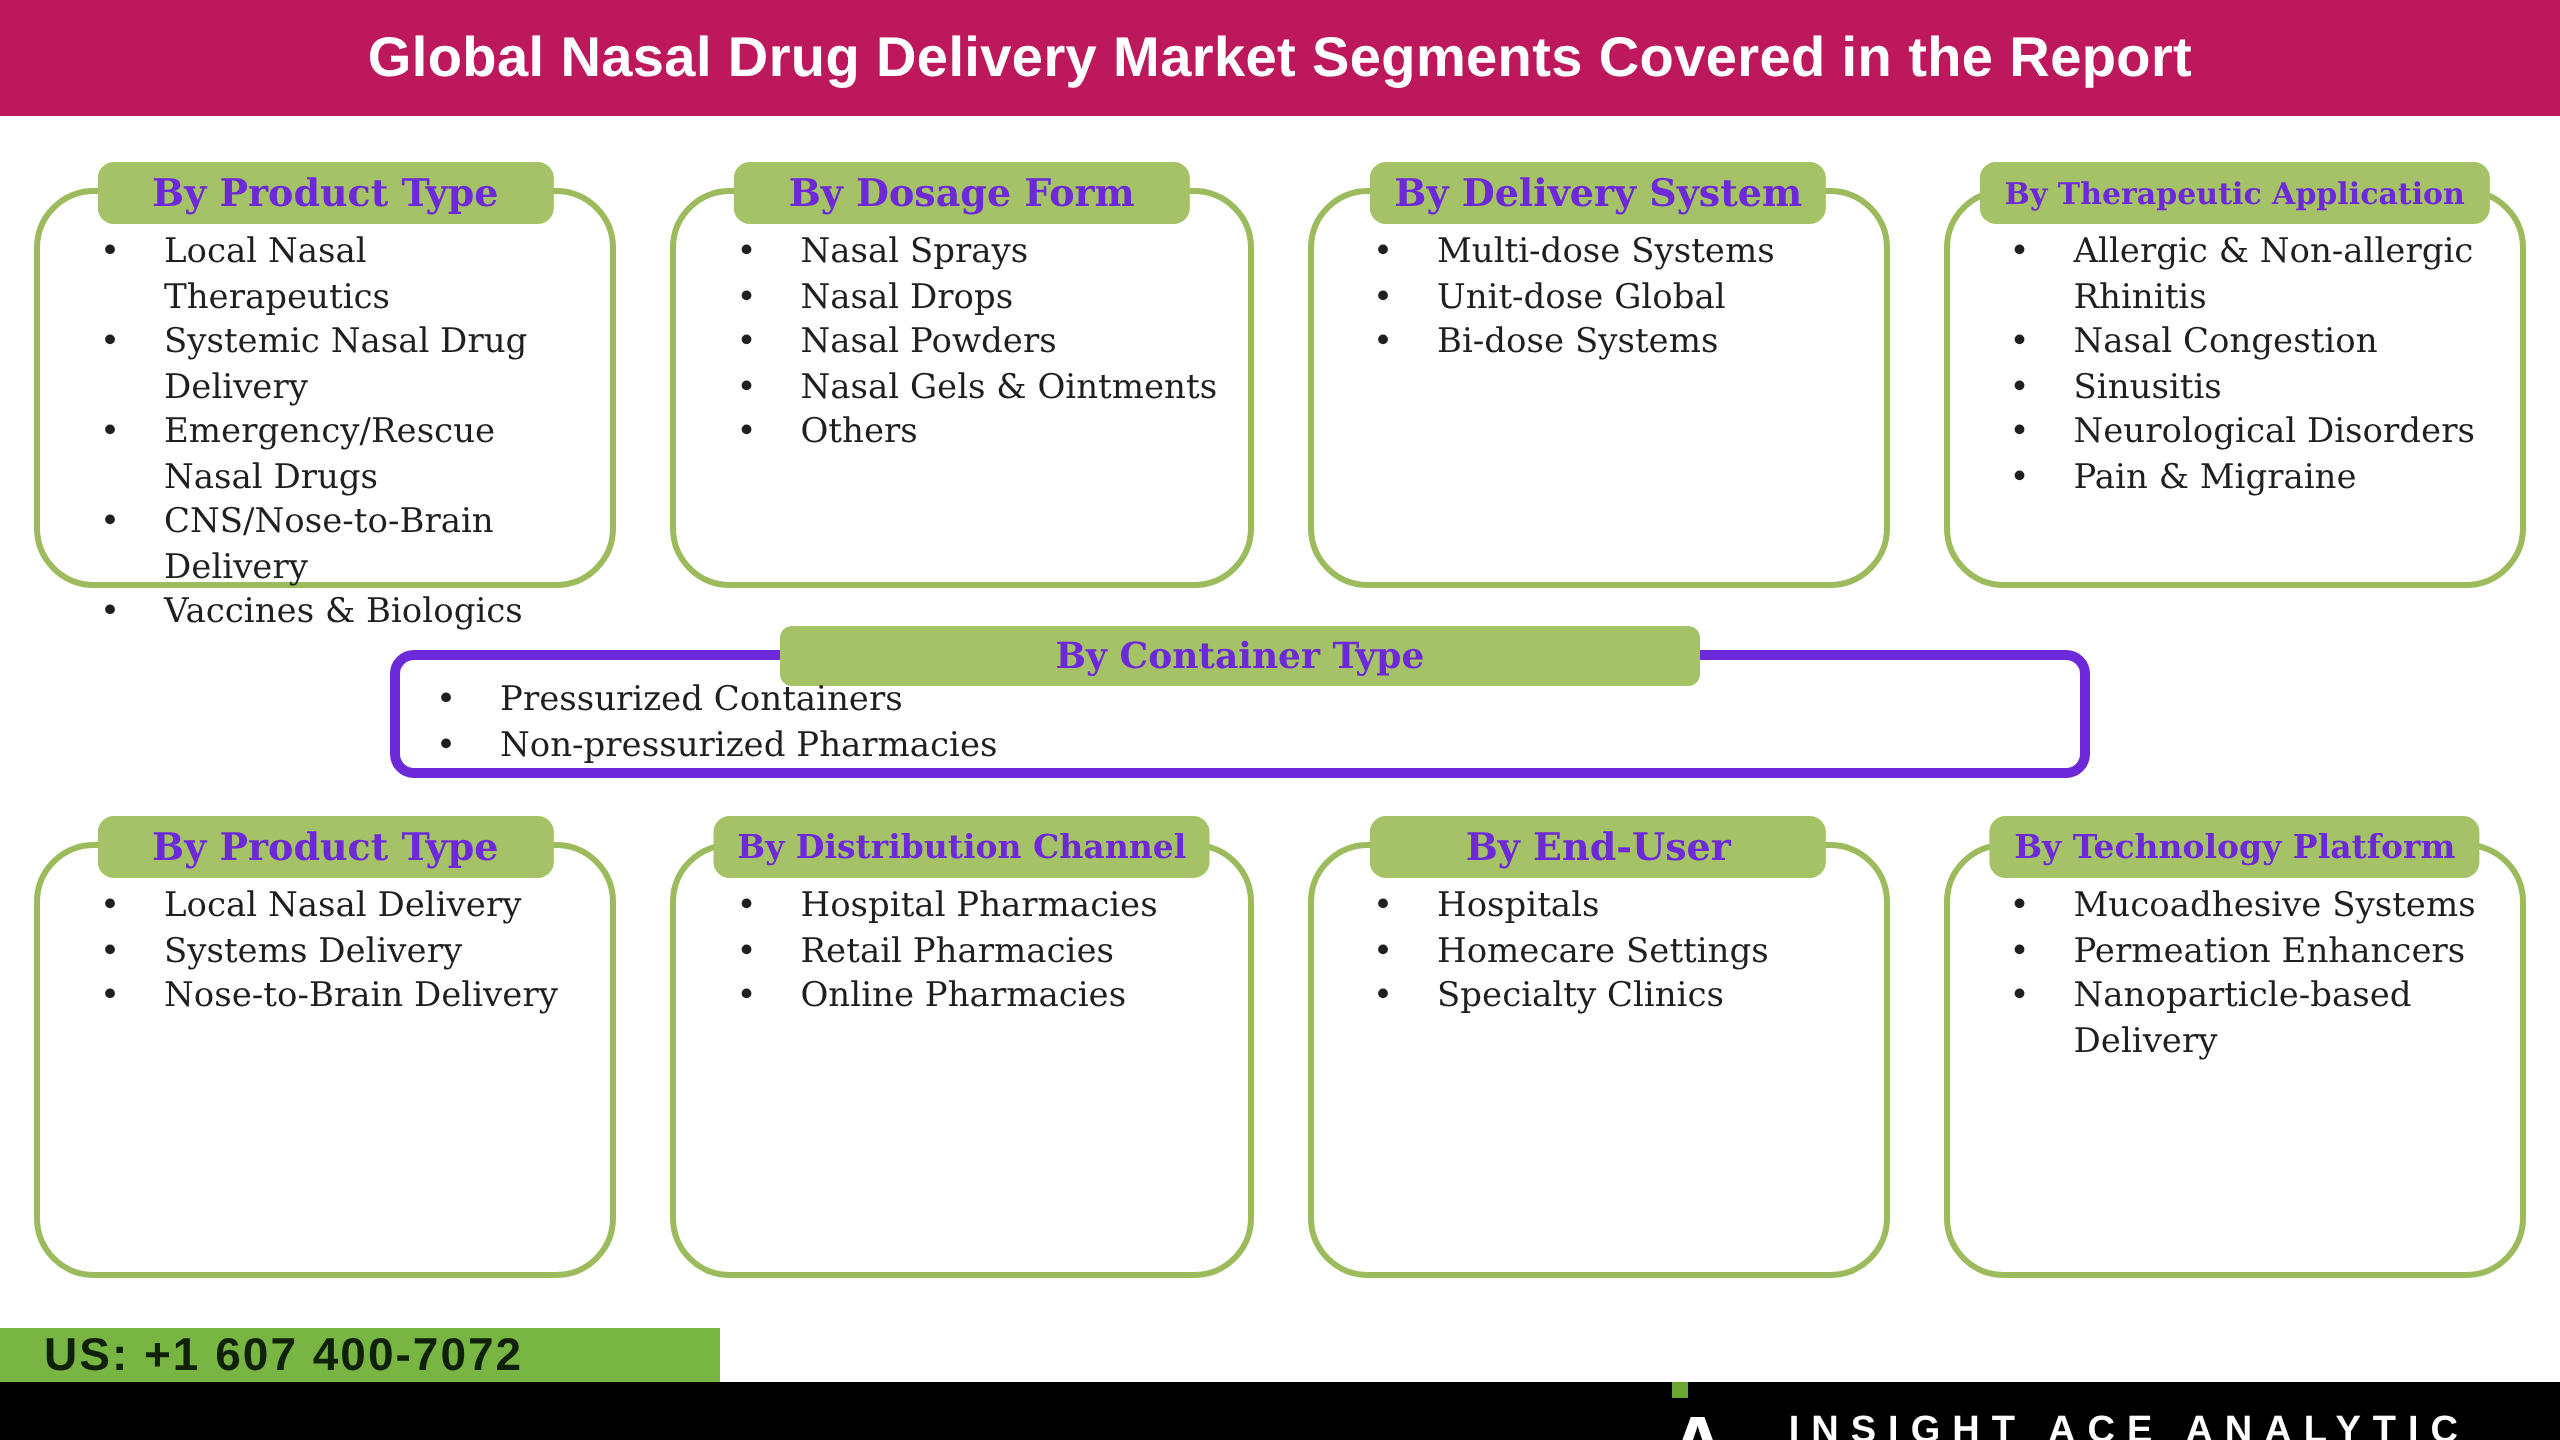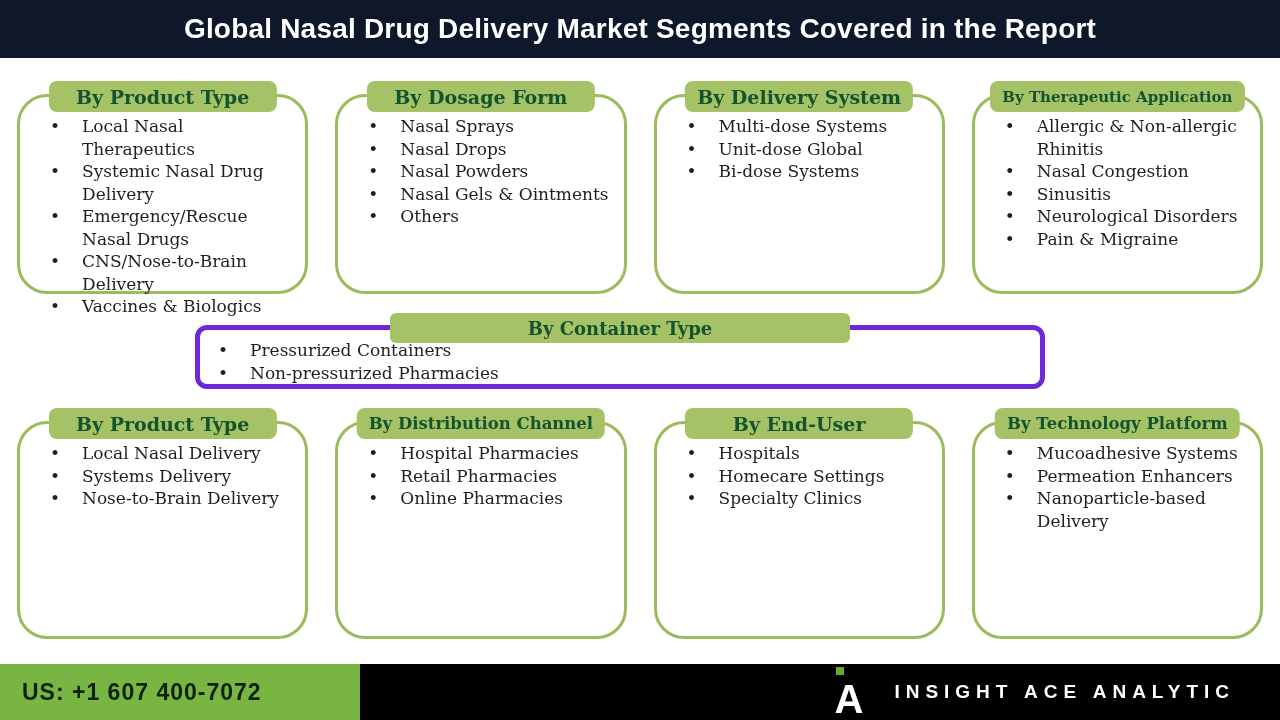--- a/index.html
+++ b/index.html
@@ -1,59 +1,59 @@
 <!DOCTYPE html>
 <html><head>
 <meta charset="utf-8">
 <style>
   * { margin:0; padding:0; box-sizing:border-box; }
   html,body { width:1280px; height:720px; overflow:hidden; background:#fff;
               font-family:"Liberation Sans", sans-serif; }
 
   
-  .titlebar { width:1280px; height:58px; background:#0f172a;
+  .titlebar { width:1280px; height:58px; background:#be185d;
               display:flex; align-items:center; justify-content:center; }
   .titlebar h1 { color:#fff; font-size:28px; font-weight:bold; letter-spacing:0.2px;
                  font-family:"Liberation Sans", sans-serif; }
 
   
   .row { display:grid; grid-template-columns:repeat(4,1fr); gap:27px;
          padding:0 17px; }
   .row1 { margin-top:36px; }
   .row3 { margin-top:32px; }
 
   .card { position:relative; border:3px solid #9cbb5c; border-radius:30px;
           background:#fff; padding-top:18px; }
   .row1 .card { height:200px; }
   .row3 .card { height:218px; }
 
   .tab { position:absolute; top:-16px; left:50%; transform:translateX(-50%);
          background:#a5c366; border-radius:8px; height:31px; min-width:80%;
          display:flex; align-items:center; justify-content:center;
-         font-family:"DejaVu Serif", serif; font-weight:bold; color:#14532d;
+         font-family:"DejaVu Serif", serif; font-weight:bold; color:#6d28d9;
          font-size:19px; white-space:nowrap; padding:0 12px; }
   .tab-md { font-size:16.5px; }
   .tab-sm { font-size:15px; }
 
   ul.items { list-style:none; font-family:"DejaVu Serif", serif;
              font-size:17px; line-height:22.5px; color:#1f1f1f; }
   ul.items li { position:relative; padding-left:62px; padding-right:10px; }
   ul.items li::before { content:"\2022"; position:absolute; left:30px; top:0; }
 
   
   .wide-wrap { margin:31px 0 0 195px; width:850px; position:relative; }
   .wide-card { position:relative; border:5px solid #6d28d9; border-radius:12px;
                background:#fff; height:64px; padding-top:9px; }
   .wide-card .tab { min-width:460px; height:30px; top:-17px; font-size:18px; border-radius:6px; }
   .wide-card ul.items li { padding-left:50px; }
   .wide-card ul.items li::before { left:18px; }
 
   
   .footer { position:absolute; left:0; top:664px; width:1280px; height:56px;
-            display:flex; }
+            display:flex;flex-direction:column; }
   .footer-green { width:360px; height:56px; background:#79b542;
                   display:flex; align-items:center; padding-left:22px; }
   .footer-green .phone { font-size:23px; font-weight:bold; color:#10210a;
                          letter-spacing:1px; }
   .footer-black { flex:1; height:56px; background:#000;
                   display:flex; align-items:center; justify-content:flex-end;
                   padding-right:45px; }
   .logo { position:relative; width:44px; height:50px; margin-right:22px; }
   .logo-a { position:absolute; left:6px; bottom:-2px; color:#fff; font-weight:bold;
             font-size:40px; line-height:40px; font-family:"Liberation Sans", sans-serif; }

